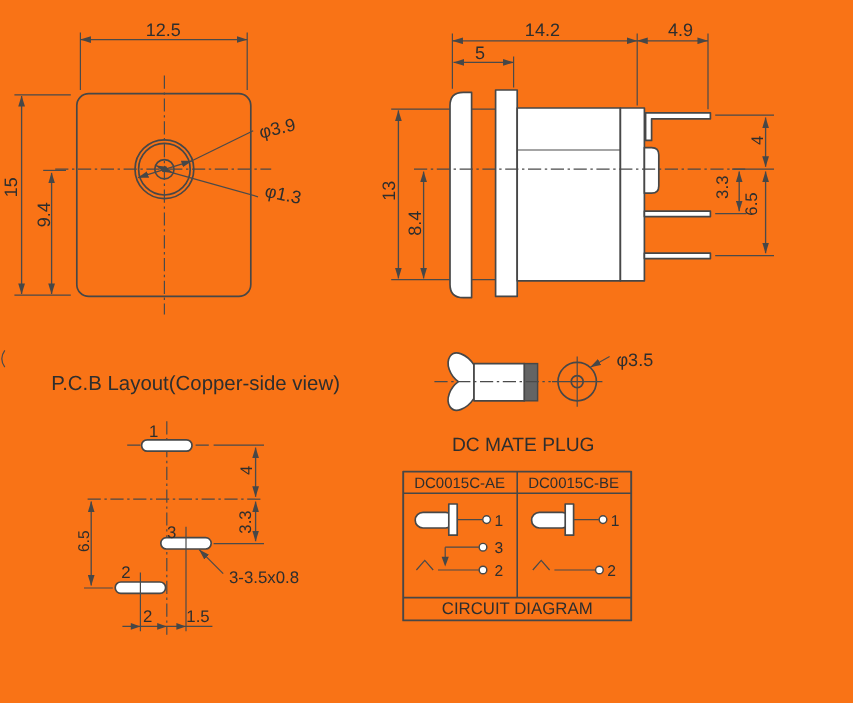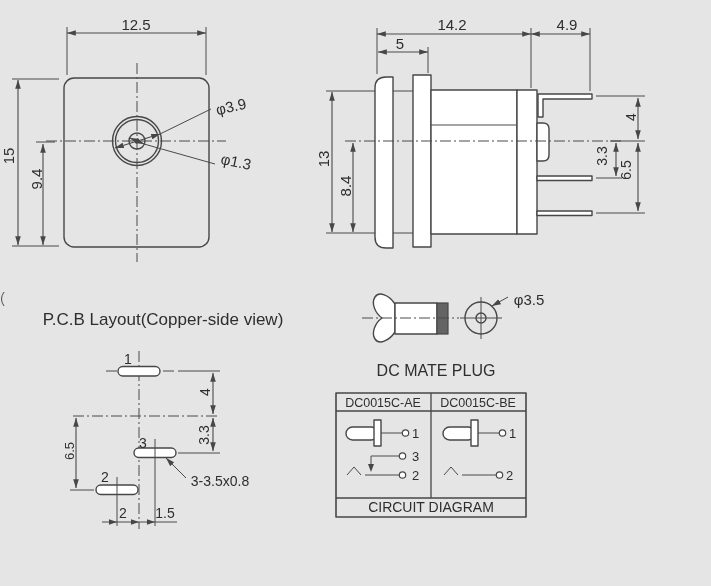--- a/index.html
+++ b/index.html
@@ -1,16 +1,16 @@
 <!DOCTYPE html>
 <html><head>
 <meta charset="utf-8">
 <style>
   html,body{margin:0;padding:0;background:#fff;}
-  .canvas{position:relative;width:711px;height:586px;background:#e5e5e5;overflow:hidden;
+  .canvas{position:relative;width:711px;height:586px;background:#f97316;overflow:hidden;
           font-family:"Liberation Sans",sans-serif;}
   svg{position:absolute;left:0;top:0;}
   svg text{fill:#2e2e2e;font-family:"Liberation Sans",sans-serif;}
   .o  {fill:none;stroke:#474747;stroke-width:1.4;stroke-linejoin:round;}
   .of {fill:#ffffff;stroke:#474747;stroke-width:1.4;stroke-linejoin:round;}
   .cl {fill:none;stroke:#4a4a4a;stroke-width:1;stroke-dasharray:11 3 2 3;}
   .d  {fill:none;stroke:#4a4a4a;stroke-width:1.1;}
   .e  {fill:none;stroke:#4a4a4a;stroke-width:1;}
   .arr{fill:#474747;stroke:none;}
   .knurl{fill:#646464;stroke:#474747;stroke-width:1.2;}

